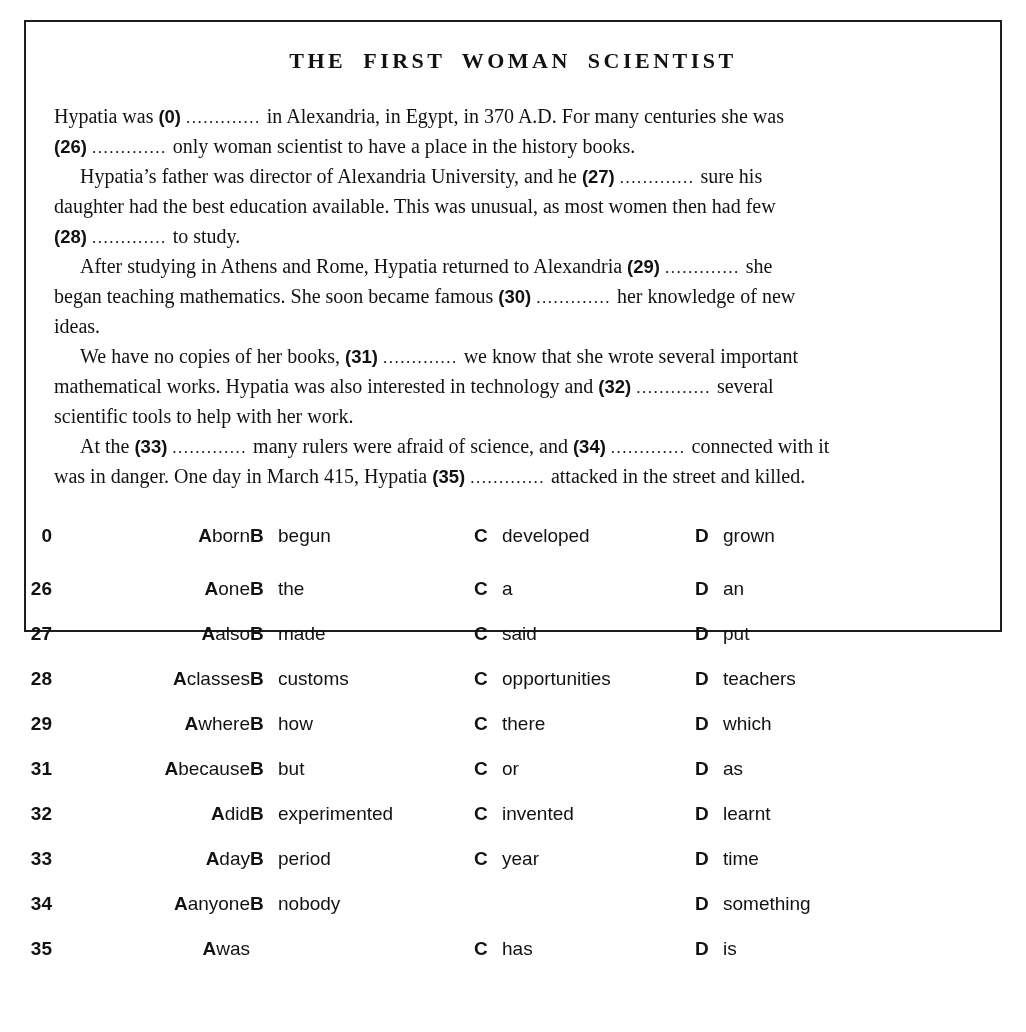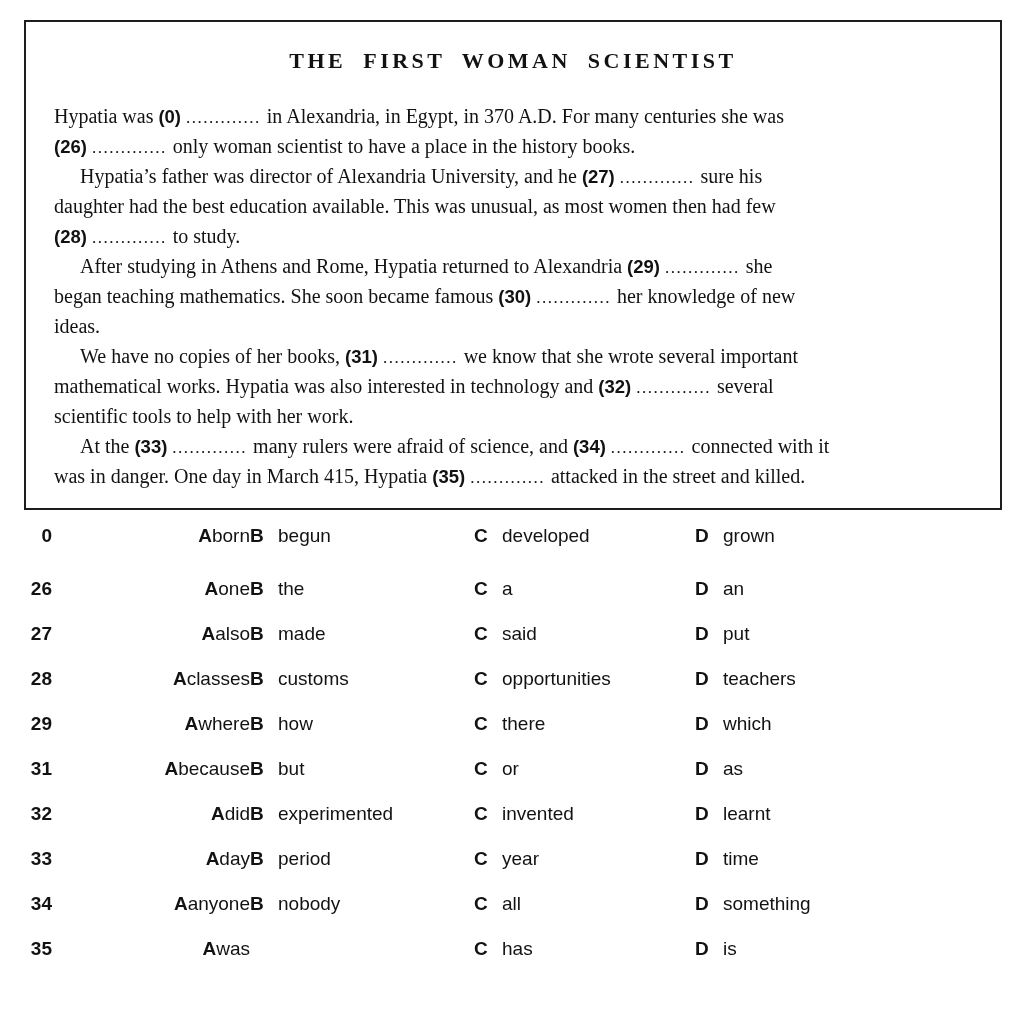--- a/index.html
+++ b/index.html
@@ -7,21 +7,21 @@
     width: 1026px; height: 1032px;
     background: #ffffff;
     color: #121212;
     font-family: "Liberation Serif", serif;
     position: relative;
     overflow: hidden;
   }
   .passage-box {
     position: absolute;
     left: 24px; top: 20px;
-    width: 978px; height: 490px;
+    width: 978px; height: 612px;
     border: 2px solid #1d1d1d;
     box-sizing: border-box;
     background: #fff;
   }
   .title {
     margin: 26px 10px 0 10px;
     text-align: center;
     font-size: 22px;
     font-weight: bold;
     letter-spacing: 3.5px;
@@ -156,21 +156,20 @@
       <div class="opt-num">33</div>
       <div class="opt-cell a"><span class="opt-letter">A</span><span class="opt-word">day</span></div>
       <div class="opt-cell b"><span class="opt-letter">B</span><span class="opt-word">period</span></div>
       <div class="opt-cell c"><span class="opt-letter">C</span><span class="opt-word">year</span></div>
       <div class="opt-cell d"><span class="opt-letter">D</span><span class="opt-word">time</span></div>
     </div>
     <div class="opt-row">
       <div class="opt-num">34</div>
       <div class="opt-cell a"><span class="opt-letter">A</span><span class="opt-word">anyone</span></div>
       <div class="opt-cell b"><span class="opt-letter">B</span><span class="opt-word">nobody</span></div>
-      <div class="opt-cell c"><span class="opt-letter">C</span><span class="opt-word">all</span></div>
       <div class="opt-cell d"><span class="opt-letter">D</span><span class="opt-word">something</span></div>
     </div>
     <div class="opt-row">
       <div class="opt-num">35</div>
       <div class="opt-cell a"><span class="opt-letter">A</span><span class="opt-word">was</span></div>
       <div class="opt-cell c"><span class="opt-letter">C</span><span class="opt-word">has</span></div>
       <div class="opt-cell d"><span class="opt-letter">D</span><span class="opt-word">is</span></div>
     </div>
   </div>
 

